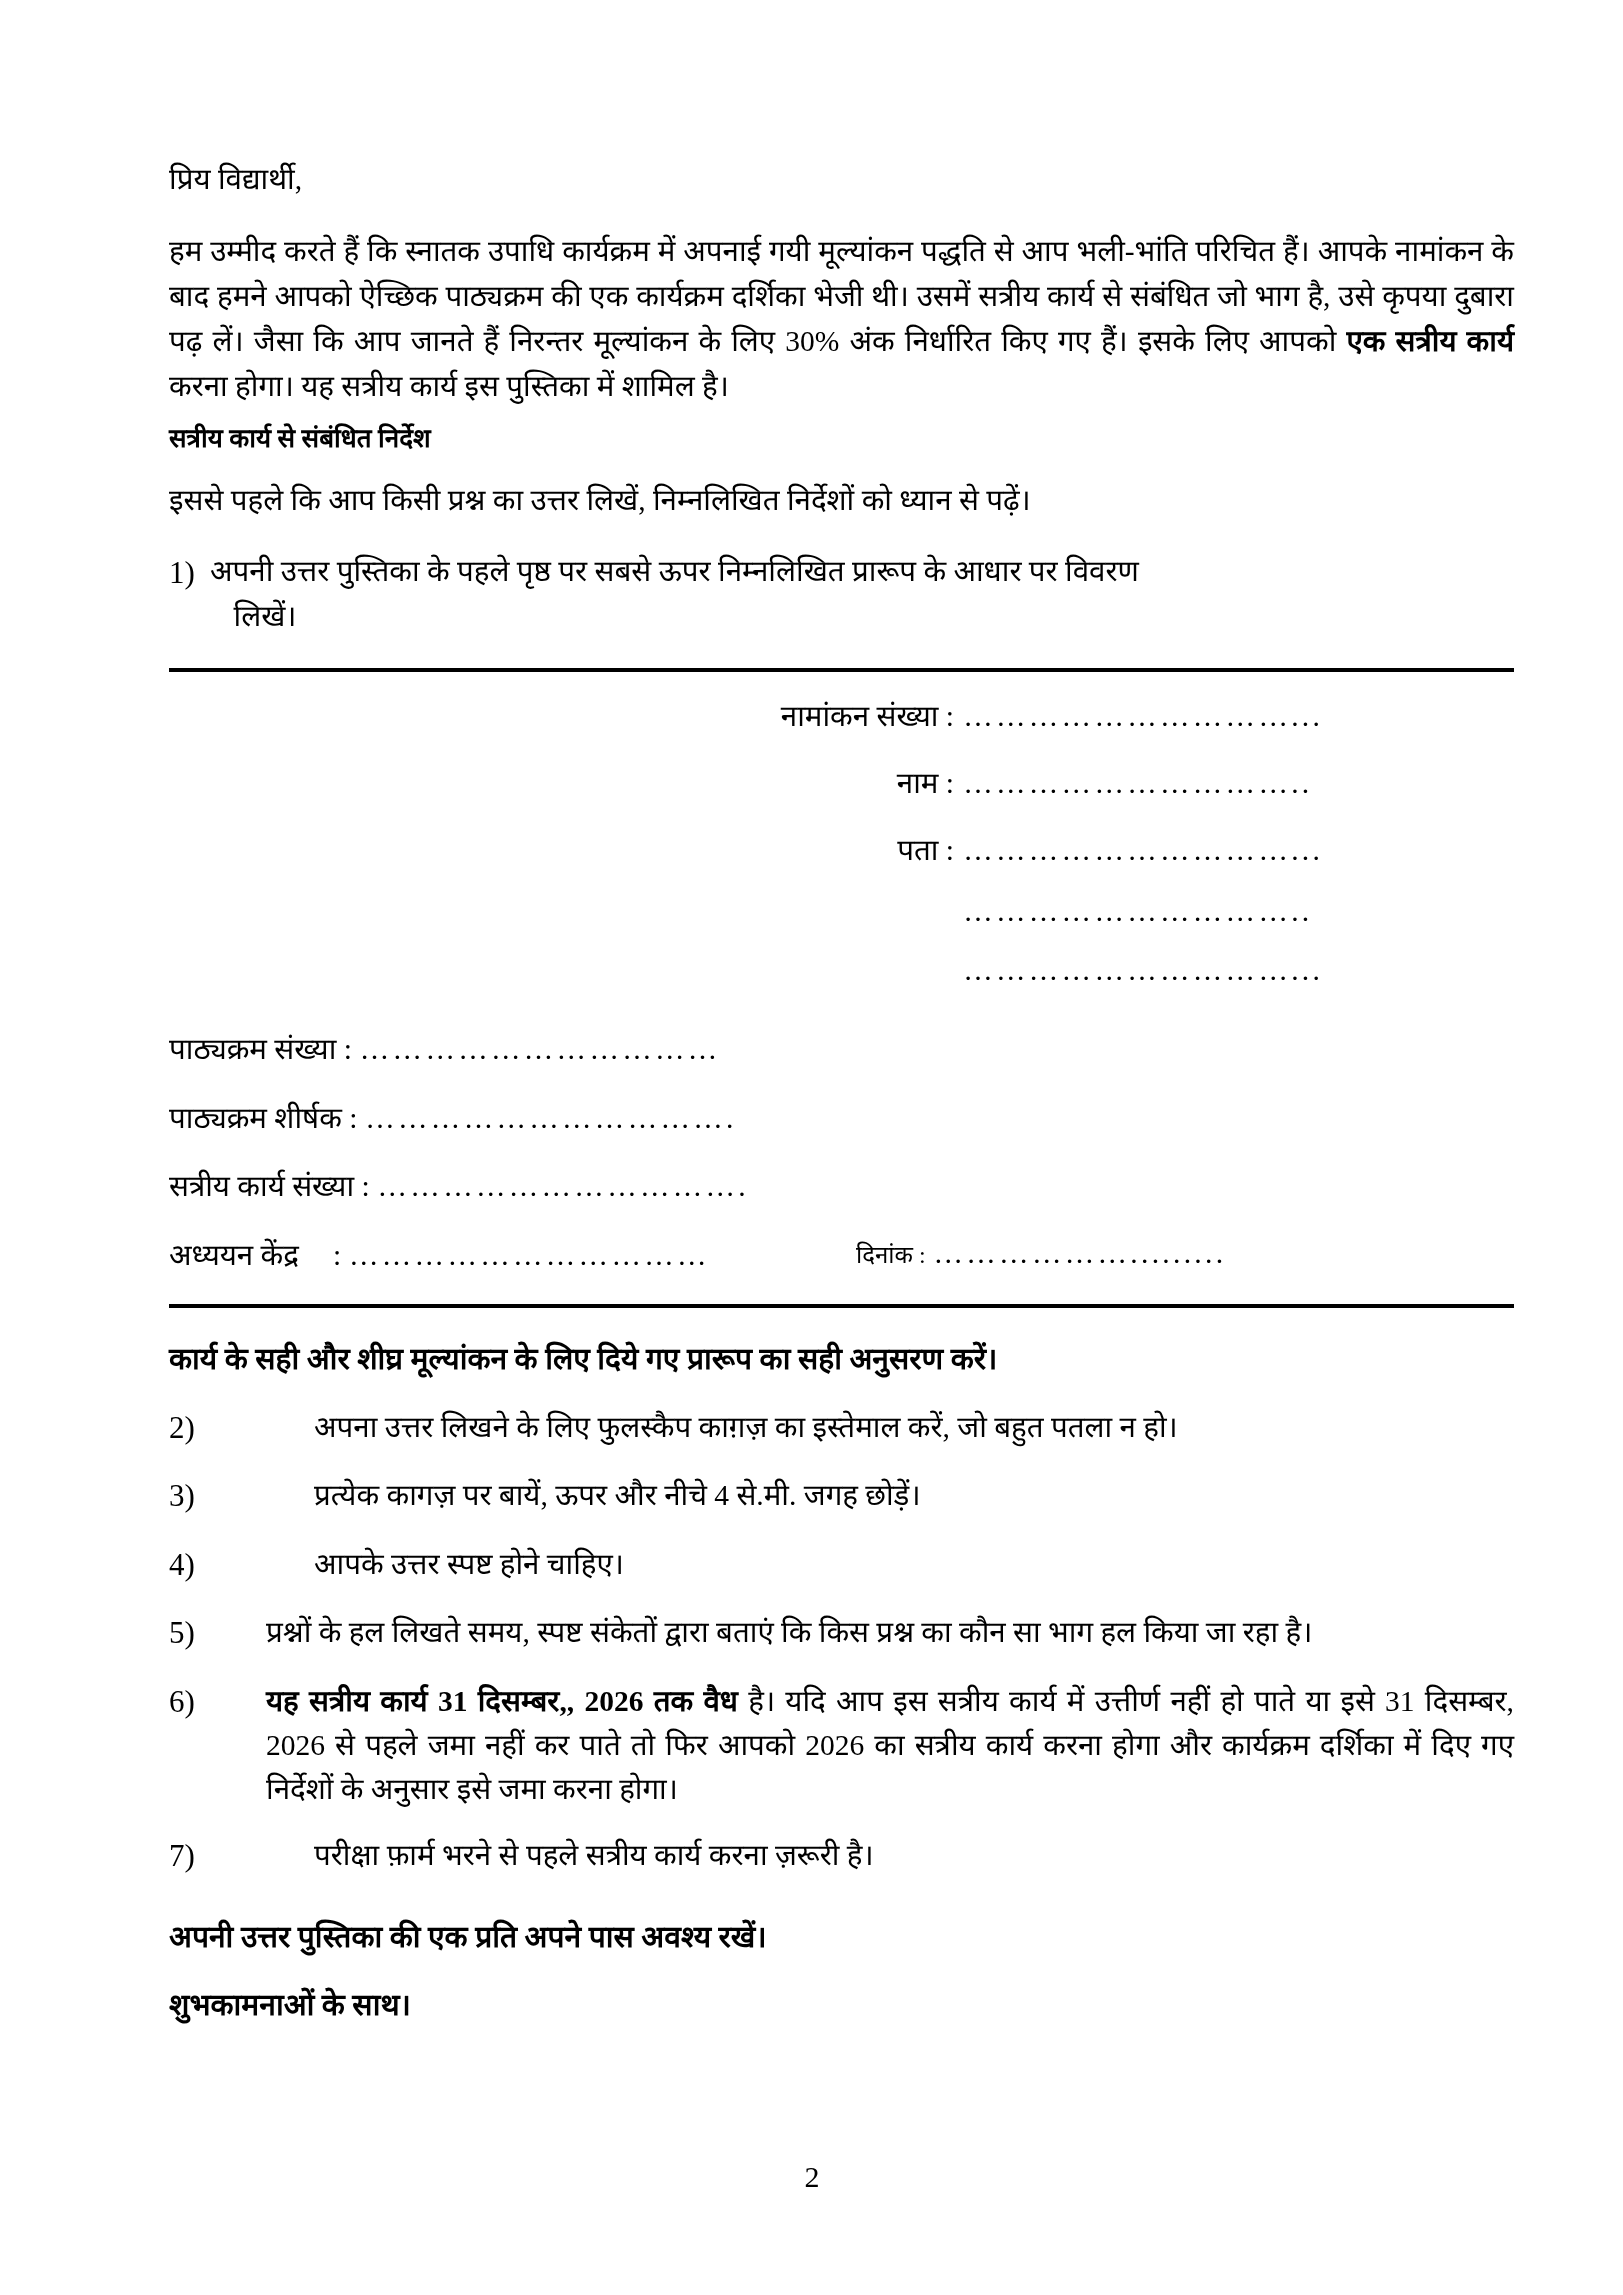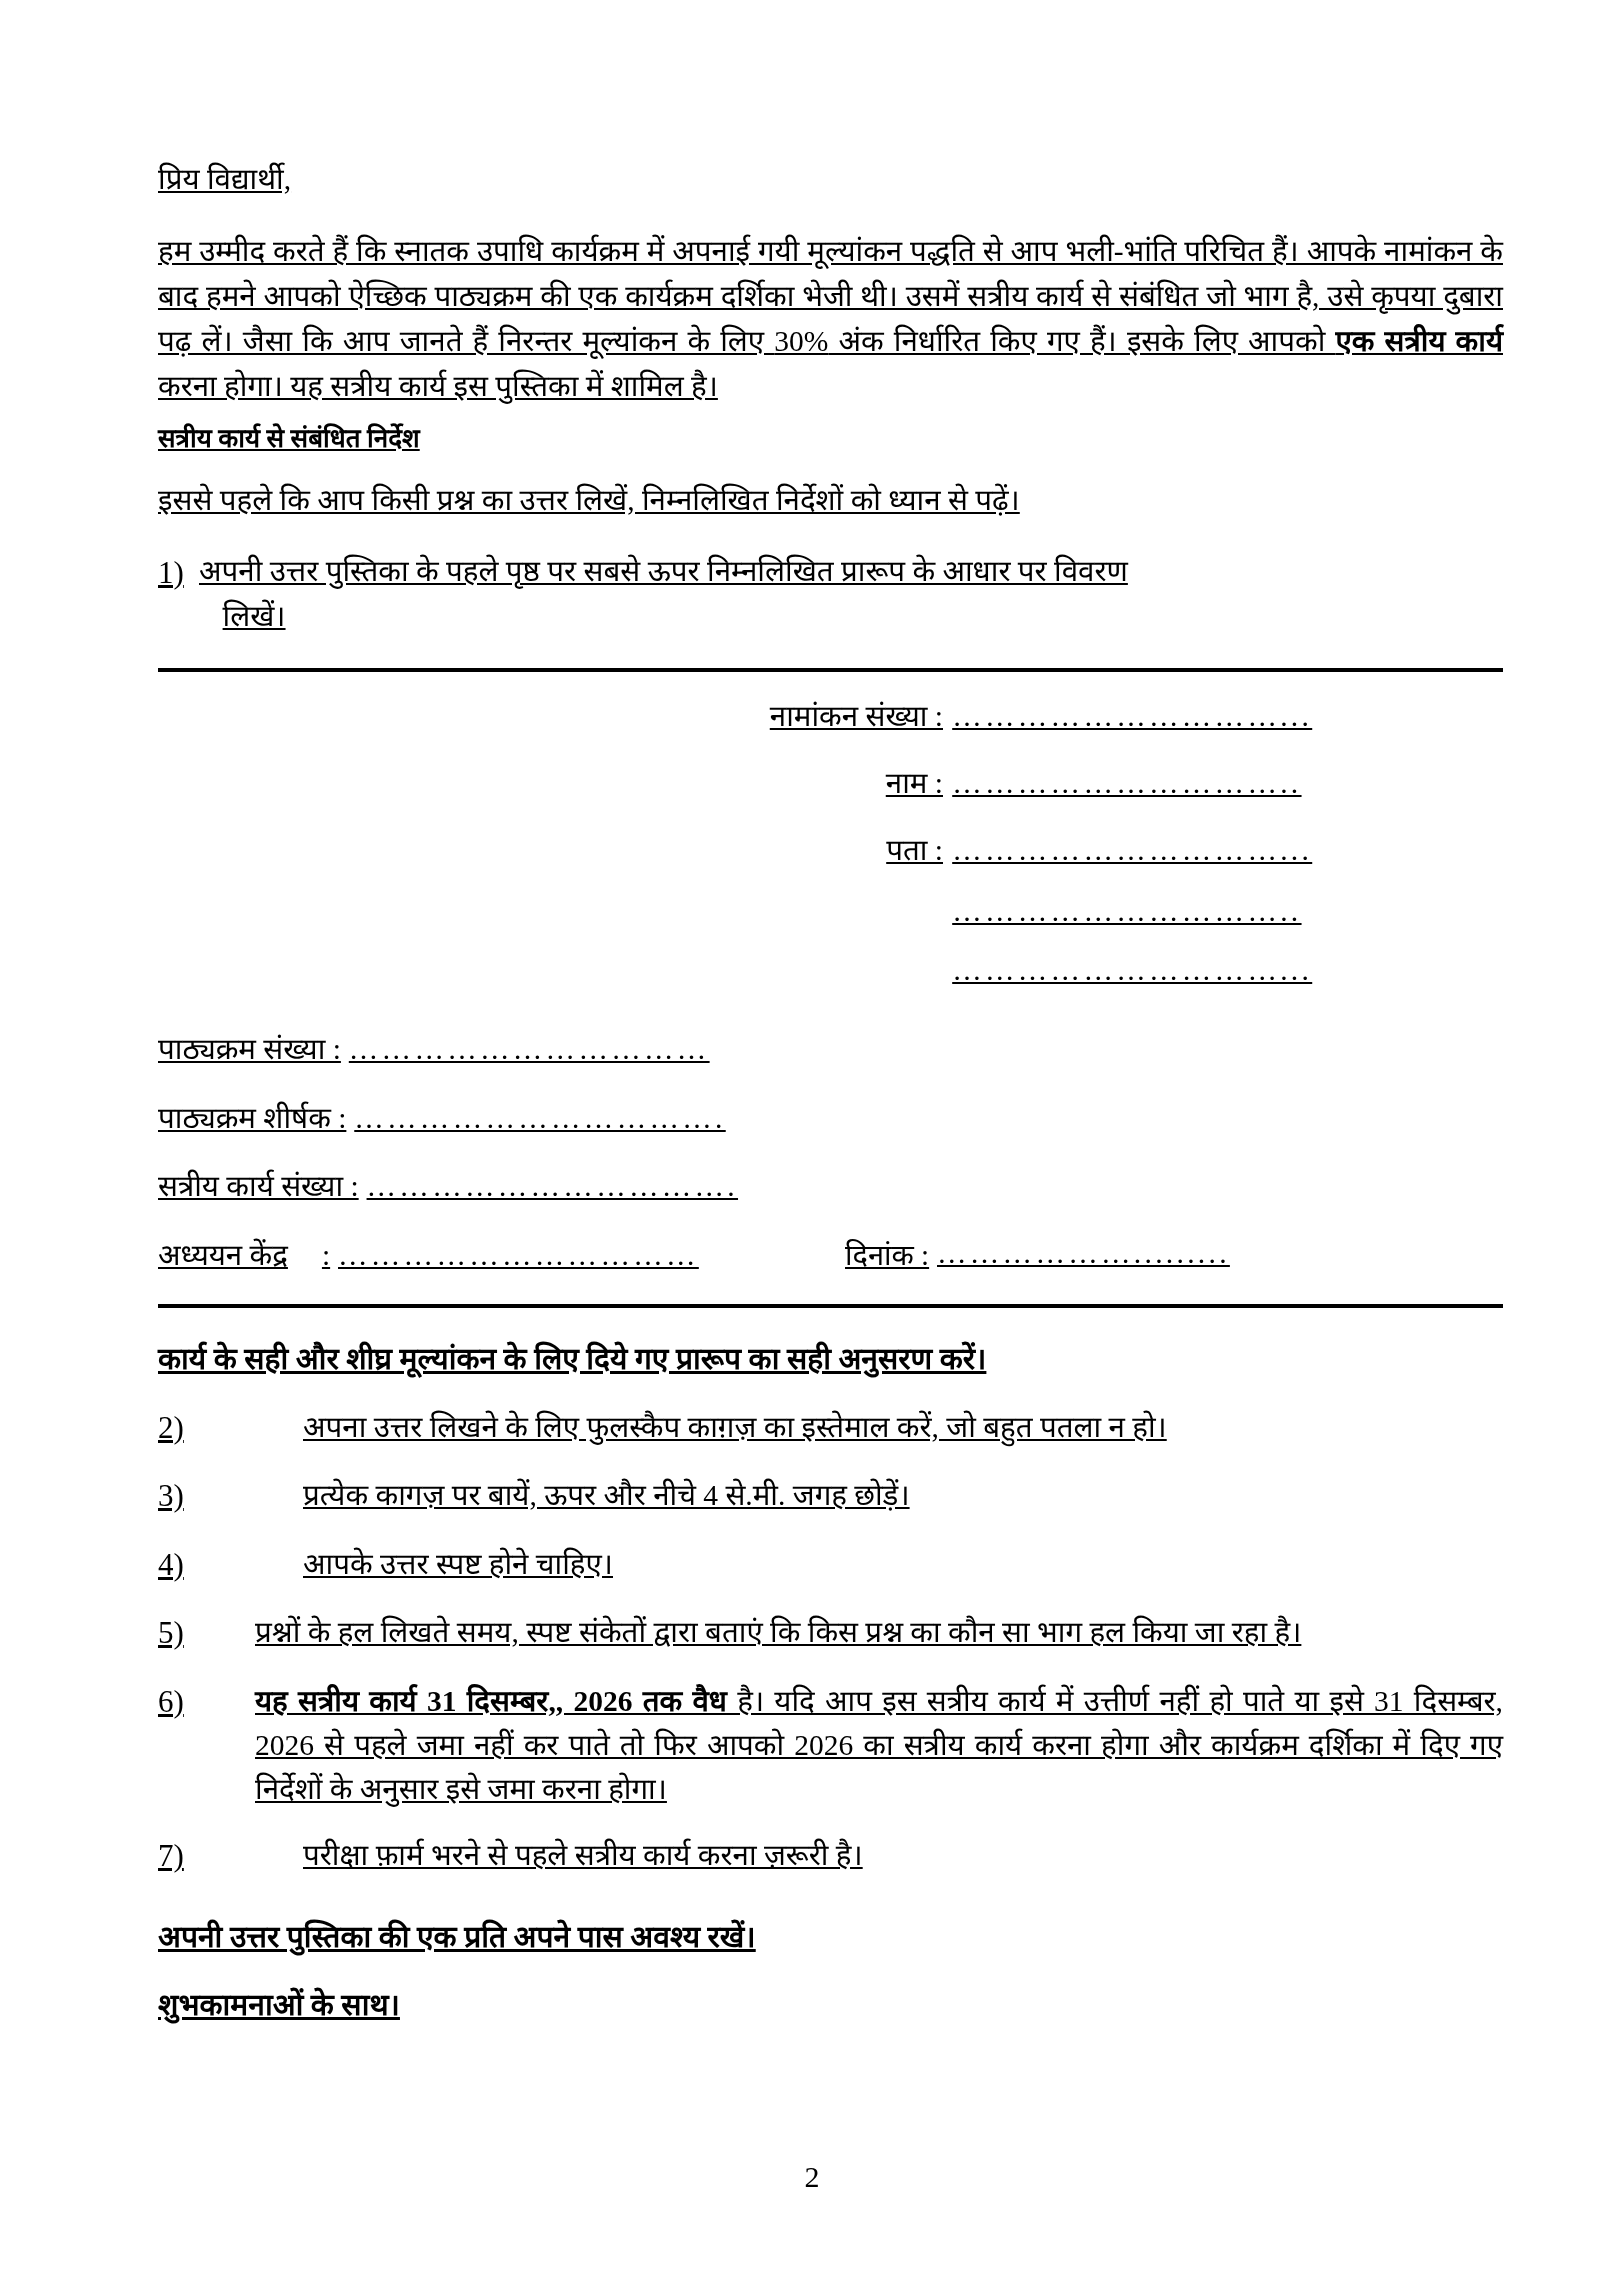--- a/index.html
+++ b/index.html
@@ -13,24 +13,23 @@
     height: 2295px;
     background: #ffffff;
     margin: 0 auto;
     box-sizing: border-box;
     font-family: "Liberation Serif", "DejaVu Serif", serif;
     color: #000000;
     overflow: hidden;
   }
   .content {
     position: absolute;
-    left: 158px;
+    left: 169px;
     top: 157px;
     width: 1345px;
-    text-decoration: underline;
   }
 
   
   .dev {
     font-family: "Liberation Serif", "DejaVu Serif", serif;
     font-size: 29.5px;
     line-height: 1.52;
     color: #000;
   }
   .salutation {
@@ -135,21 +134,21 @@
   }
   .sc-left {
     display: flex;
     align-items: baseline;
     width: 687px;
     flex: 0 0 687px;
   }
   .sc-label { font-size: 29.5px; white-space: nowrap; }
   .sc-colon { font-size: 29.5px; padding-left: 34px; }
   .sc-dots { font-size: 29.5px; letter-spacing: 3.3px; white-space: nowrap; padding-left: 7.9px;}
-  .date-label { font-size: 29px; white-space: nowrap; }
+  .date-label { font-size: 24px; white-space: nowrap; }
   .date-dots { font-size: 29.5px; letter-spacing: 3.3px; white-space: nowrap; padding-left: 7.9px;}
 
   .bold-instruction {
     font-size: 30px;
     font-weight: 700;
     margin: 27.5px 0 23.6px 0;
   }
 
   
   .nlist { margin: 0; }

